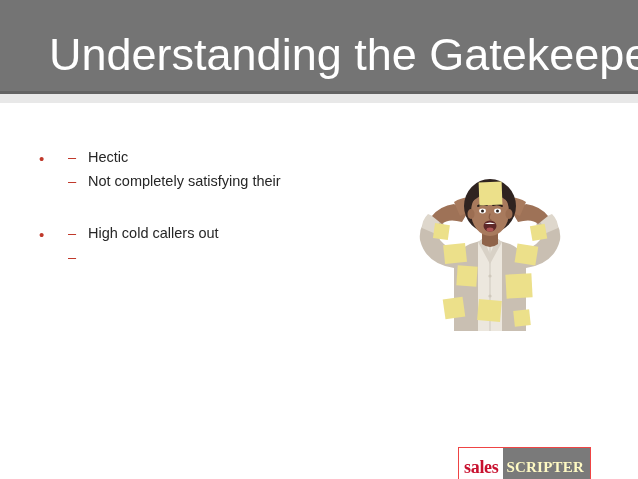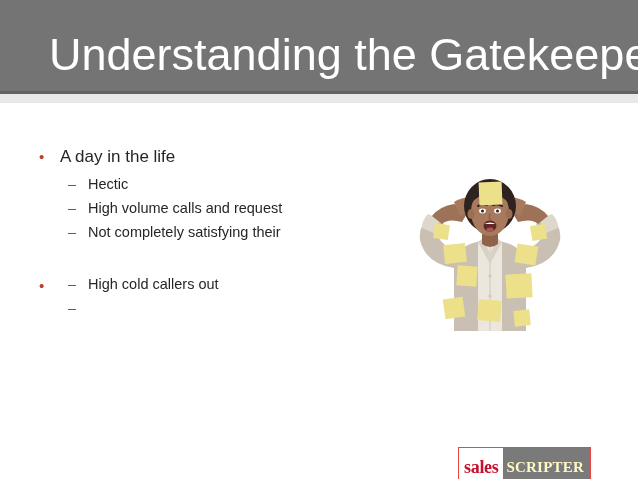--- a/index.html
+++ b/index.html
@@ -154,29 +154,27 @@
   <div id="title-bar"></div>
   <div id="title-bar-rule"></div>
   <div id="title-underband"></div>
   <div id="page-title">Understanding the Gatekeeper</div>
 
   <div id="content">
 
     <div class="bullet-group">
       <div class="lvl1">
         <span class="marker">•</span>
-        <span>A day in the life</span>
       </div>
       <div class="lvl2">
         <span class="marker">–</span>
         <span>Hectic</span>
       </div>
       <div class="lvl2">
         <span class="marker">–</span>
-        <span>High volume calls and request</span>
       </div>
       <div class="lvl2">
         <span class="marker">–</span>
       </div>
       <div class="lvl2">
         <span class="marker">–</span>
         <span>Not completely satisfying their</span>
       </div>
     </div>
 

